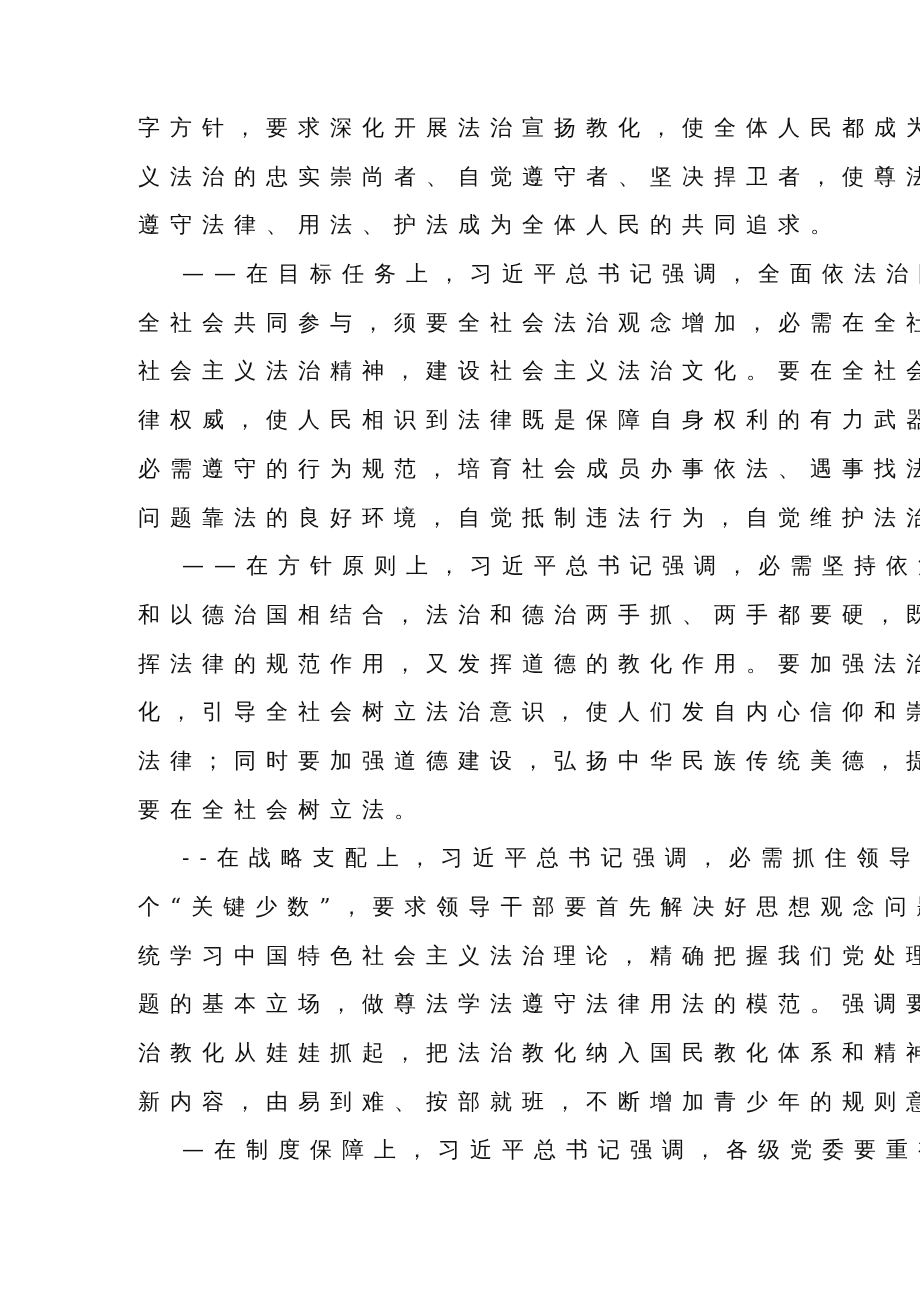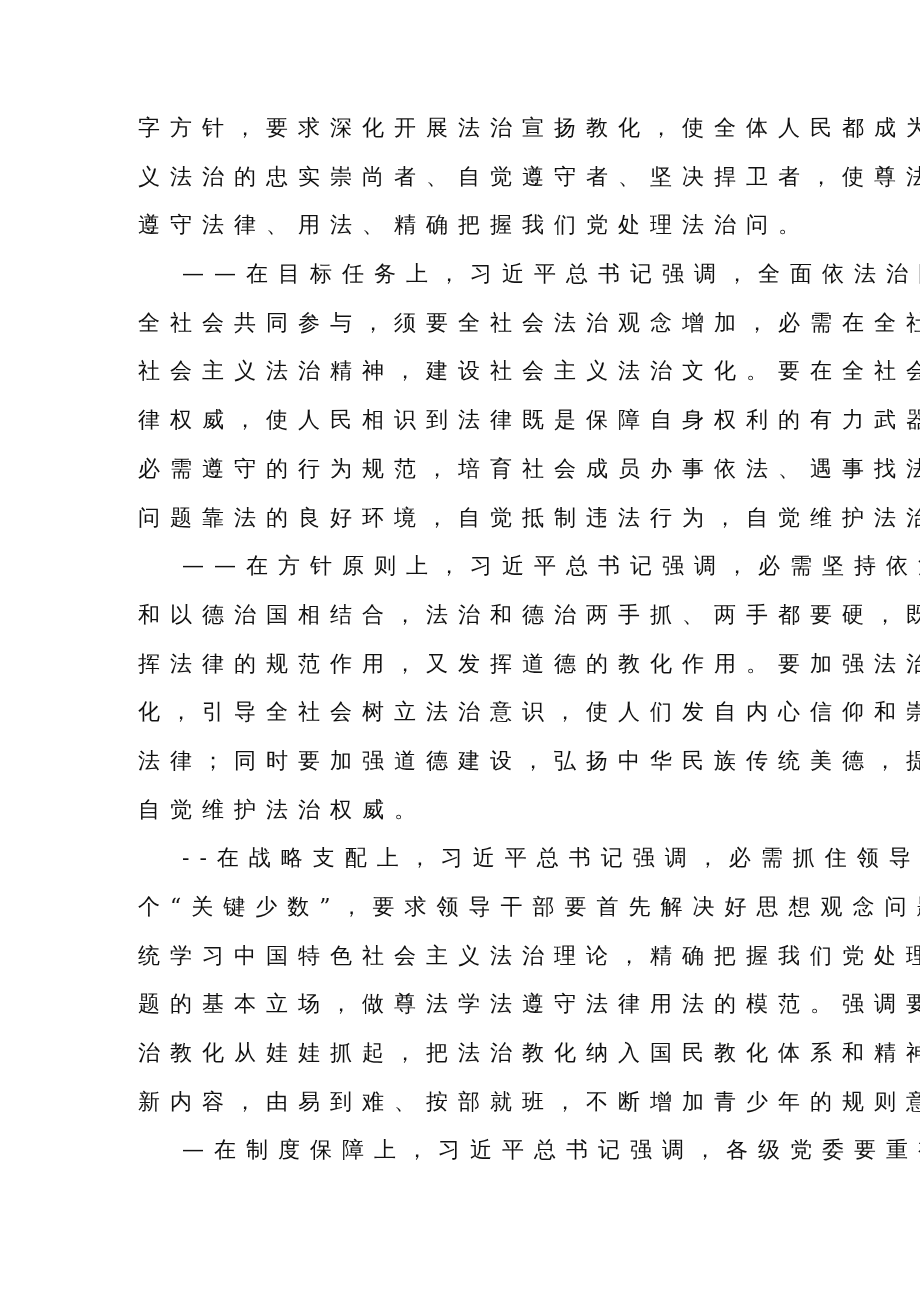--- a/index.html
+++ b/index.html
@@ -18,37 +18,37 @@
   .line { display: block; white-space: nowrap; height: 48.7px; }
   .indent { padding-left: 44px; }
 </style>
 </head>
 <body>
 
 <div class="page">
   <div>
     <span class="line">字方针，要求深化开展法治宣扬教化，使全体人民都成为社会主</span>
     <span class="line">义法治的忠实崇尚者、自觉遵守者、坚决捍卫者，使尊法、信法、</span>
-    <span class="line">遵守法律、用法、精确把握我们党处理法治问。</span>
+    <span class="line">遵守法律、用法、护法成为全体人民的共同追求。</span>
   </div>
   <div>
     <span class="line indent">——在目标任务上，习近平总书记强调，全面依法治国须要</span>
     <span class="line">全社会共同参与，须要全社会法治观念增加，必需在全社会弘扬</span>
     <span class="line">社会主义法治精神，建设社会主义法治文化。要在全社会树立法</span>
     <span class="line">律权威，使人民相识到法律既是保障自身权利的有力武器，也是</span>
     <span class="line">必需遵守的行为规范，培育社会成员办事依法、遇事找法、解决</span>
     <span class="line">问题靠法的良好环境，自觉抵制违法行为，自觉维护法治权威。</span>
   </div>
   <div>
     <span class="line indent">——在方针原则上，习近平总书记强调，必需坚持依法治国</span>
     <span class="line">和以德治国相结合，法治和德治两手抓、两手都要硬，既重视发</span>
     <span class="line">挥法律的规范作用，又发挥道德的教化作用。要加强法治宣扬教</span>
     <span class="line">化，引导全社会树立法治意识，使人们发自内心信仰和崇敬宪法</span>
     <span class="line">法律；同时要加强道德建设，弘扬中华民族传统美德，提升全社</span>
-    <span class="line">自觉维护法治权威。</span>
+    <span class="line">要在全社会树立法。</span>
   </div>
   <div>
     <span class="line indent">--在战略支配上，习近平总书记强调，必需抓住领导干部这</span>
     <span class="line">个“关键少数”，要求领导干部要首先解决好思想观念问题，系</span>
     <span class="line">统学习中国特色社会主义法治理论，精确把握我们党处理法治问</span>
     <span class="line">题的基本立场，做尊法学法遵守法律用法的模范。强调要坚持法</span>
     <span class="line">治教化从娃娃抓起，把法治教化纳入国民教化体系和精神文明创</span>
     <span class="line">新内容，由易到难、按部就班，不断增加青少年的规则意识。</span>
   </div>
   <div>

